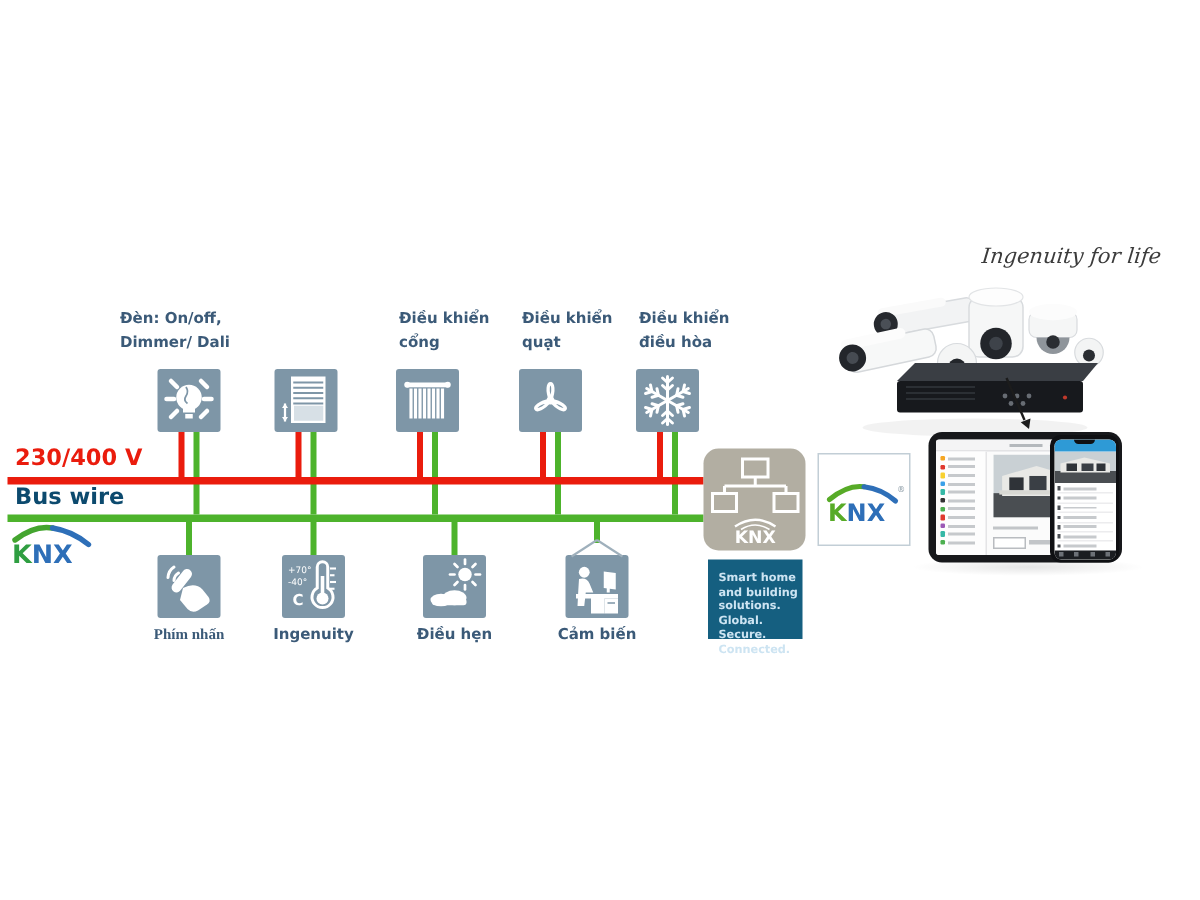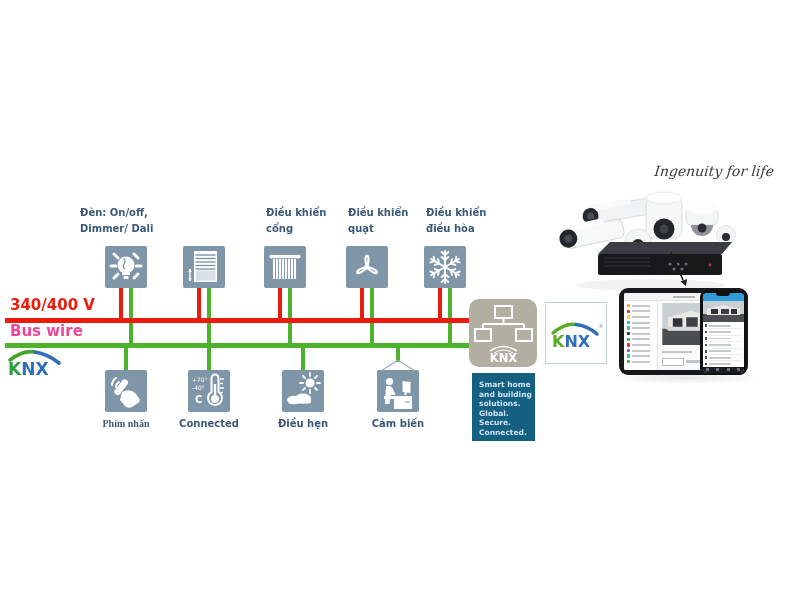--- a/index.html
+++ b/index.html
@@ -16,32 +16,32 @@
   .dev-label.center{text-align:center;width:90px;}
   
   .tile{position:absolute;width:42px;height:42px;background:#7e96a7;border-radius:2px;}
   .tile svg{display:block;width:42px;height:42px;}
   
   .busline{position:absolute;height:5px;left:5px;width:464px;}
   .busline.red{background:#ea1c0d;top:318px;}
   .busline.green{background:#4db32c;top:343px;}
   .bus-label{position:absolute;font-size:15px;font-weight:bold;}
   .bus-label.red{color:#ea1c0d;left:10px;top:296px;}
-  .bus-label.green{color:#ec4899;left:10px;top:322px;}
+  .bus-label.green{color:#0c4a6e;left:10px;top:322px;}
   
   .vline{position:absolute;width:4px;}
   .vline.red{background:#ea1c0d;top:288px;height:30px;}
   .vline.green{background:#4db32c;top:288px;height:55px;}
   .vline.drop{background:#4db32c;top:348px;height:22px;}
   
   .gateway-box{position:absolute;left:469px;top:299px;width:68px;height:68px;
     background:#b2aea2;border-radius:10px;}
   .knx-brand-box{position:absolute;left:545px;top:302px;width:62px;height:62px;
     background:#fff;border:1px solid #c2ced6;box-sizing:border-box;}
-  .solutions-box{position:absolute;left:472px;top:373px;width:63px;height:68px;
+  .solutions-box{position:absolute;left:472px;top:373px;width:63px;height:53px;
     background:#155f80;color:#cde4f2;font-size:7.5px;font-weight:bold;
     line-height:9.6px;padding:7px 0 0 7px;box-sizing:border-box;white-space:pre-line;}
   
   .siemens-logo{position:absolute;left:652px;top:136px;width:122px;text-align:right;
     font-family:"Liberation Sans",sans-serif;font-weight:bold;font-size:23px;
     letter-spacing:0.5px;color:#009999;}
   .siemens-tagline{position:absolute;left:652px;top:163px;width:122px;text-align:right;
     font-family:"DejaVu Serif","Liberation Serif",serif;font-style:italic;
     font-size:14px;color:#3c3c3c;transform:skewX(-6deg);}
   
@@ -173,21 +173,21 @@
   <div class="vline green" style="left:129px;"></div>
   <div class="vline red" style="left:197px;"></div>
   <div class="vline green" style="left:207px;"></div>
   <div class="vline red" style="left:278px;"></div>
   <div class="vline green" style="left:288px;"></div>
   <div class="vline red" style="left:360px;"></div>
   <div class="vline green" style="left:370px;"></div>
   <div class="vline red" style="left:438px;"></div>
   <div class="vline green" style="left:448px;"></div>
 
-  <div class="bus-label red">340/400 V</div>
+  <div class="bus-label red">230/400 V</div>
   <div class="busline red"></div>
   <div class="bus-label green">Bus wire</div>
   <div class="busline green"></div>
 
   <div class="abs" style="left:7px;top:348px;width:56px;height:32px;">
     <svg viewBox="0 0 56 32" width="56" height="32">
       <path d="M3 12 Q16 2 28 4" fill="none" stroke="#44a52f" stroke-width="3.6" stroke-linecap="round"></path>
       <path d="M28 4 Q41 6 52 15" fill="none" stroke="#2e6fb8" stroke-width="3.6" stroke-linecap="round"></path>
       <text x="1" y="27" font-size="17" font-weight="bold" font-family="DejaVu Sans, sans-serif">
         <tspan fill="#2f9e41">K</tspan><tspan fill="#2e6fb8">NX</tspan>
@@ -252,21 +252,21 @@
         <path d="M25.5 11 l8 1 v11 l-8 -1 z"></path>
         <rect x="27.5" y="22" width="2" height="3"></rect>
       </g>
       <path d="M7 26 h28 v3 h-9 v10 h-9 v-10 h-10 z" fill="#fff"></path>
       <rect x="26" y="29" width="9" height="10" fill="#fff"></rect>
       <line x1="28" y1="32" x2="33" y2="32" stroke="#7e96a7" stroke-width="1"></line>
     </svg>
   </div>
 
   <div class="dev-label center" style="left:81px;top:416px;font-family:Liberation Serif, serif;">Phím nhấn</div>
-  <div class="dev-label center" style="left:164px;top:416px;">Connected</div>
+  <div class="dev-label center" style="left:164px;top:416px;">Ingenuity</div>
   <div class="dev-label center" style="left:258px;top:416px;">Điều hẹn</div>
   <div class="dev-label center" style="left:353px;top:416px;">Cảm biến</div>
 
   <div class="gateway-box">
     <svg viewBox="0 0 68 68" width="68" height="68">
       <g stroke="#fff" stroke-width="2" fill="none">
         <rect x="26" y="7" width="17" height="12"></rect>
         <line x1="34.5" y1="19" x2="34.5" y2="25"></line>
         <line x1="14" y1="25" x2="55" y2="25"></line>
         <line x1="14" y1="25" x2="14" y2="30"></line>

